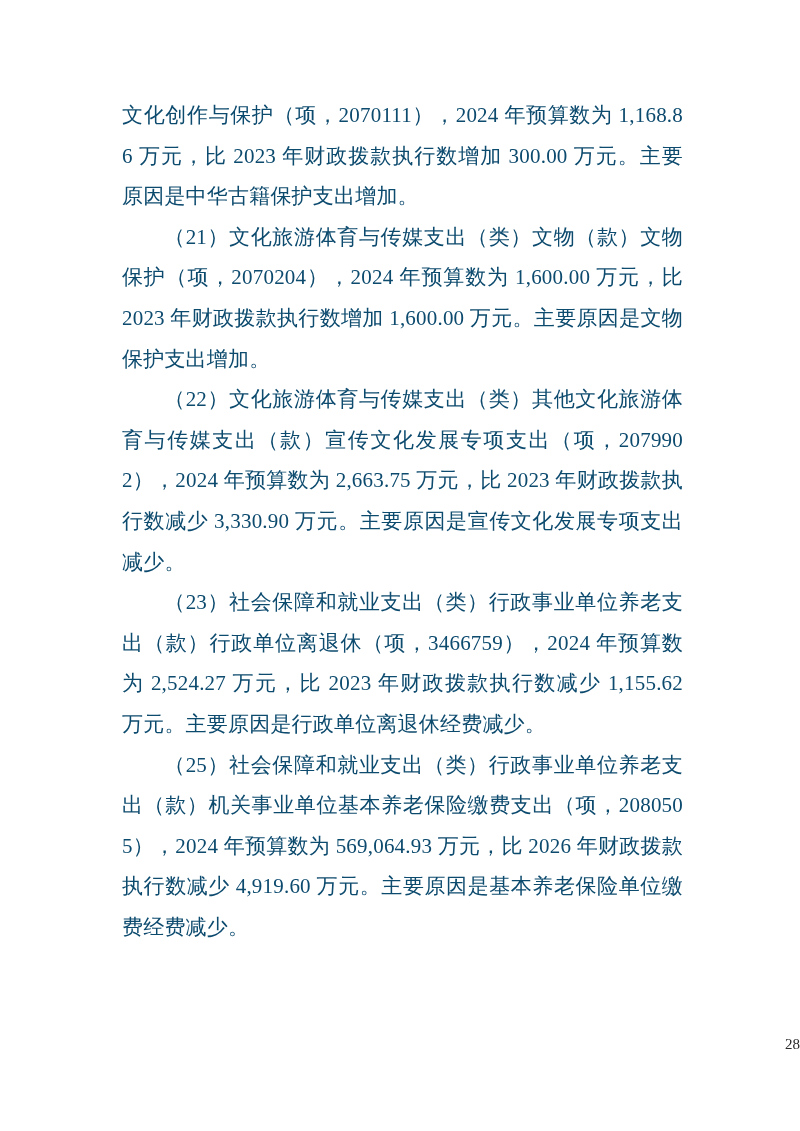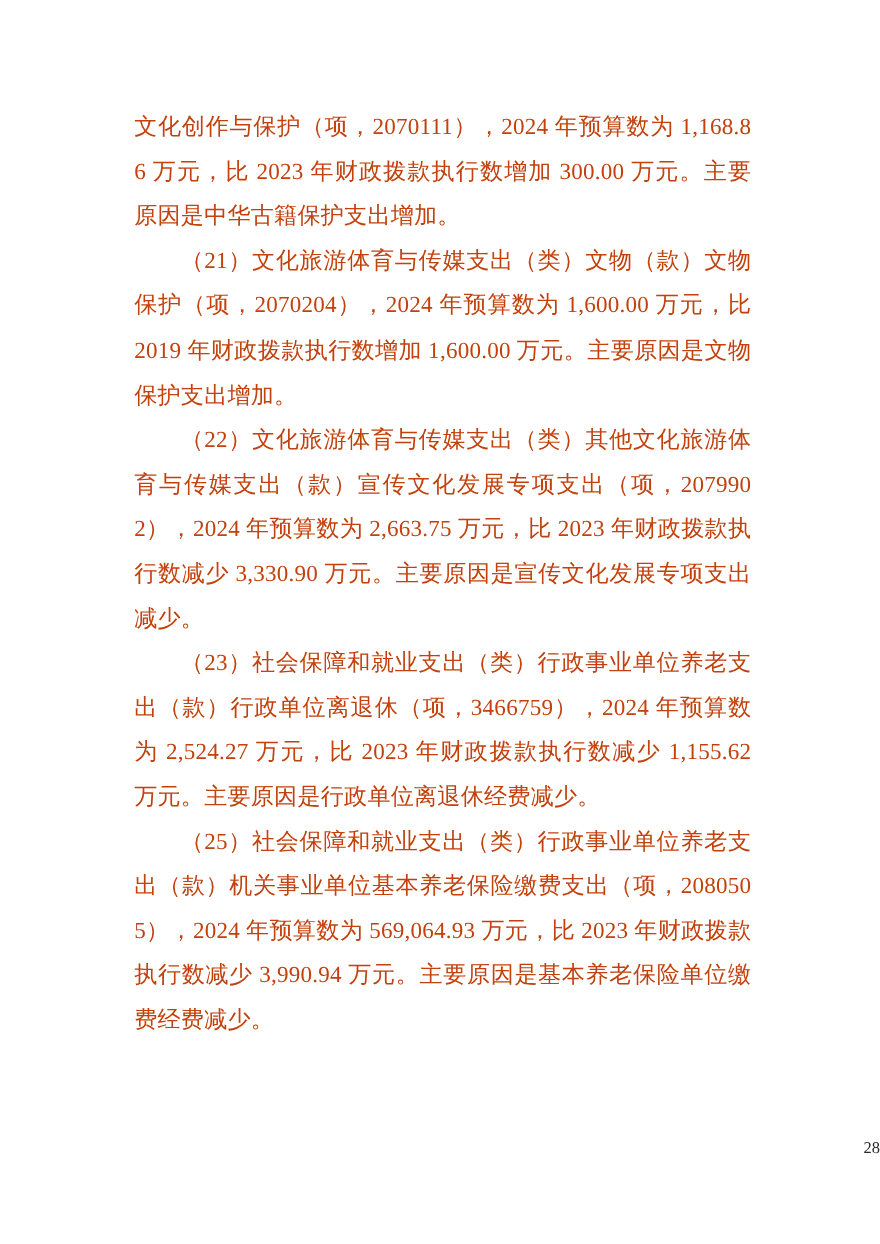--- a/index.html
+++ b/index.html
@@ -19,21 +19,21 @@
     position: absolute;
     left: 122px;
     top: 95px;
     width: 561px;
   }
   .para {
     margin: 0;
     padding: 0;
     font-size: 21px;
     line-height: 40.6px;
-    color: #c2410c;
+    color: #0c4a6e;
     text-align: justify;
     text-justify: inter-ideograph;
     letter-spacing: 0.2px;
     word-break: break-all;
   }
   .para.indent {
     text-indent: 2em;
   }
   .footer {
     position: absolute;
@@ -47,22 +47,22 @@
     color: #2a2a2a;
     font-family: "Liberation Serif", "DejaVu Serif", serif;
   }
 </style>
 </head>
 <body>
 
 <div class="page">
   <div class="content">
     <p class="para">文化创作与保护（项，2070111），2024 年预算数为 1,168.86 万元，比 2023 年财政拨款执行数增加 300.00 万元。主要原因是中华古籍保护支出增加。</p>
-    <p class="para indent">（21）文化旅游体育与传媒支出（类）文物（款）文物保护（项，2070204），2024 年预算数为 1,600.00 万元，比 2019 年财政拨款执行数增加 1,600.00 万元。主要原因是文物保护支出增加。</p>
+    <p class="para indent">（21）文化旅游体育与传媒支出（类）文物（款）文物保护（项，2070204），2024 年预算数为 1,600.00 万元，比 2023 年财政拨款执行数增加 1,600.00 万元。主要原因是文物保护支出增加。</p>
     <p class="para indent">（22）文化旅游体育与传媒支出（类）其他文化旅游体育与传媒支出（款）宣传文化发展专项支出（项，2079902），2024 年预算数为 2,663.75 万元，比 2023 年财政拨款执行数减少 3,330.90 万元。主要原因是宣传文化发展专项支出减少。</p>
     <p class="para indent">（23）社会保障和就业支出（类）行政事业单位养老支出（款）行政单位离退休（项，3466759），2024 年预算数为 2,524.27 万元，比 2023 年财政拨款执行数减少 1,155.62 万元。主要原因是行政单位离退休经费减少。</p>
-    <p class="para indent">（25）社会保障和就业支出（类）行政事业单位养老支出（款）机关事业单位基本养老保险缴费支出（项，2080505），2024 年预算数为 569,064.93 万元，比 2023 年财政拨款执行数减少 3,990.94 万元。主要原因是基本养老保险单位缴费经费减少。</p>
+    <p class="para indent">（25）社会保障和就业支出（类）行政事业单位养老支出（款）机关事业单位基本养老保险缴费支出（项，2080505），2024 年预算数为 569,064.93 万元，比 2026 年财政拨款执行数减少 4,919.60 万元。主要原因是基本养老保险单位缴费经费减少。</p>
   </div>
 
   <div class="footer">
     <span class="page-number">28</span>
   </div>
 </div>
 
 </body></html>

